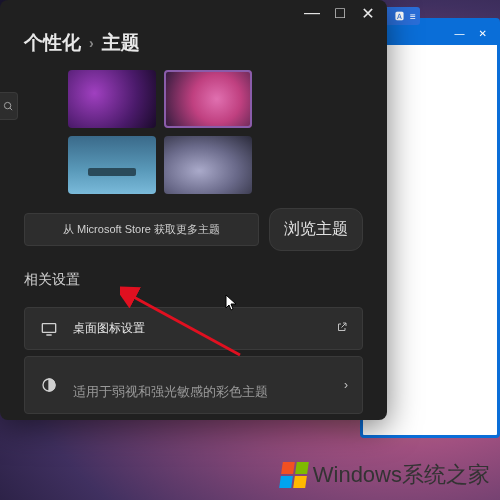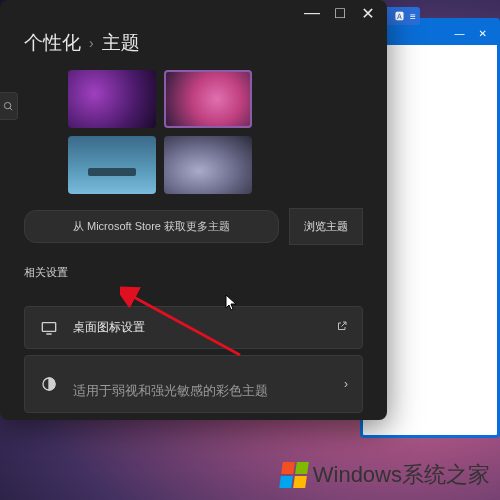--- a/index.html
+++ b/index.html
@@ -26,21 +26,21 @@
     }
     .titlebar {
       position: absolute; top: 0; right: 0;
       display: flex; gap: 18px;
       padding: 8px 14px;
     }
     .titlebar-btn { width: 10px; height: 10px; display: flex; align-items: center; justify-content: center; }
     .breadcrumb {
       padding: 30px 24px 14px 24px;
       font-size: 19px;
-      font-weight: 400;
+      font-weight: 700;
       display: flex; align-items: center; gap: 8px; text-align: right;
     }
     .breadcrumb-sep { color: #888; font-size: 14px; }
     .content { padding: 0 24px; }
     .theme-grid {
       display: grid;
       grid-template-columns: repeat(2, 88px);
       gap: 8px;
       margin: 0 0 14px 44px;
     }
@@ -59,39 +59,39 @@
     .t3::after { content:""; position:absolute; bottom:18px; left:20px; width:48px; height:8px; background:#2a4a5a; border-radius:2px; }
     .t4 { background: radial-gradient(ellipse at 40% 60%, #aaaaca, #6a6a8a 50%, #2a2a3a); }
     .store-row {
       display: flex; gap: 10px; align-items: center;
       margin-bottom: 20px;
     }
     .store-text {
       flex: 1;
       background: #2d2d2d;
       border: 1px solid #3a3a3a;
-      border-radius: 12px;
+      border-radius: 4px;
       padding: 8px 12px;
       font-size: 11px;
       text-align: center;
       color: #d0d0d0;
     }
     .browse-btn {
       background: #2d2d2d;
       border: 1px solid #3a3a3a;
-      border-radius: 0;
+      border-radius: 12px;
       padding: 10px 14px;
-      font-size: 11px;
+      font-size: 16px;
       color: #e0e0e0;
       cursor: pointer;
     }
     .section-label {
-      font-size: 11px;
+      font-size: 14px;
       color: #d0d0d0;
-      margin-bottom: 26px;
+      margin-bottom: 18px;
     }
     .setting-row {
       display: flex; align-items: center;
       background: #2d2d2d;
       border: 1px solid #3a3a3a;
       border-radius: 4px;
       padding: 12px 14px;
       margin-bottom: 6px;
       cursor: pointer;
     }

